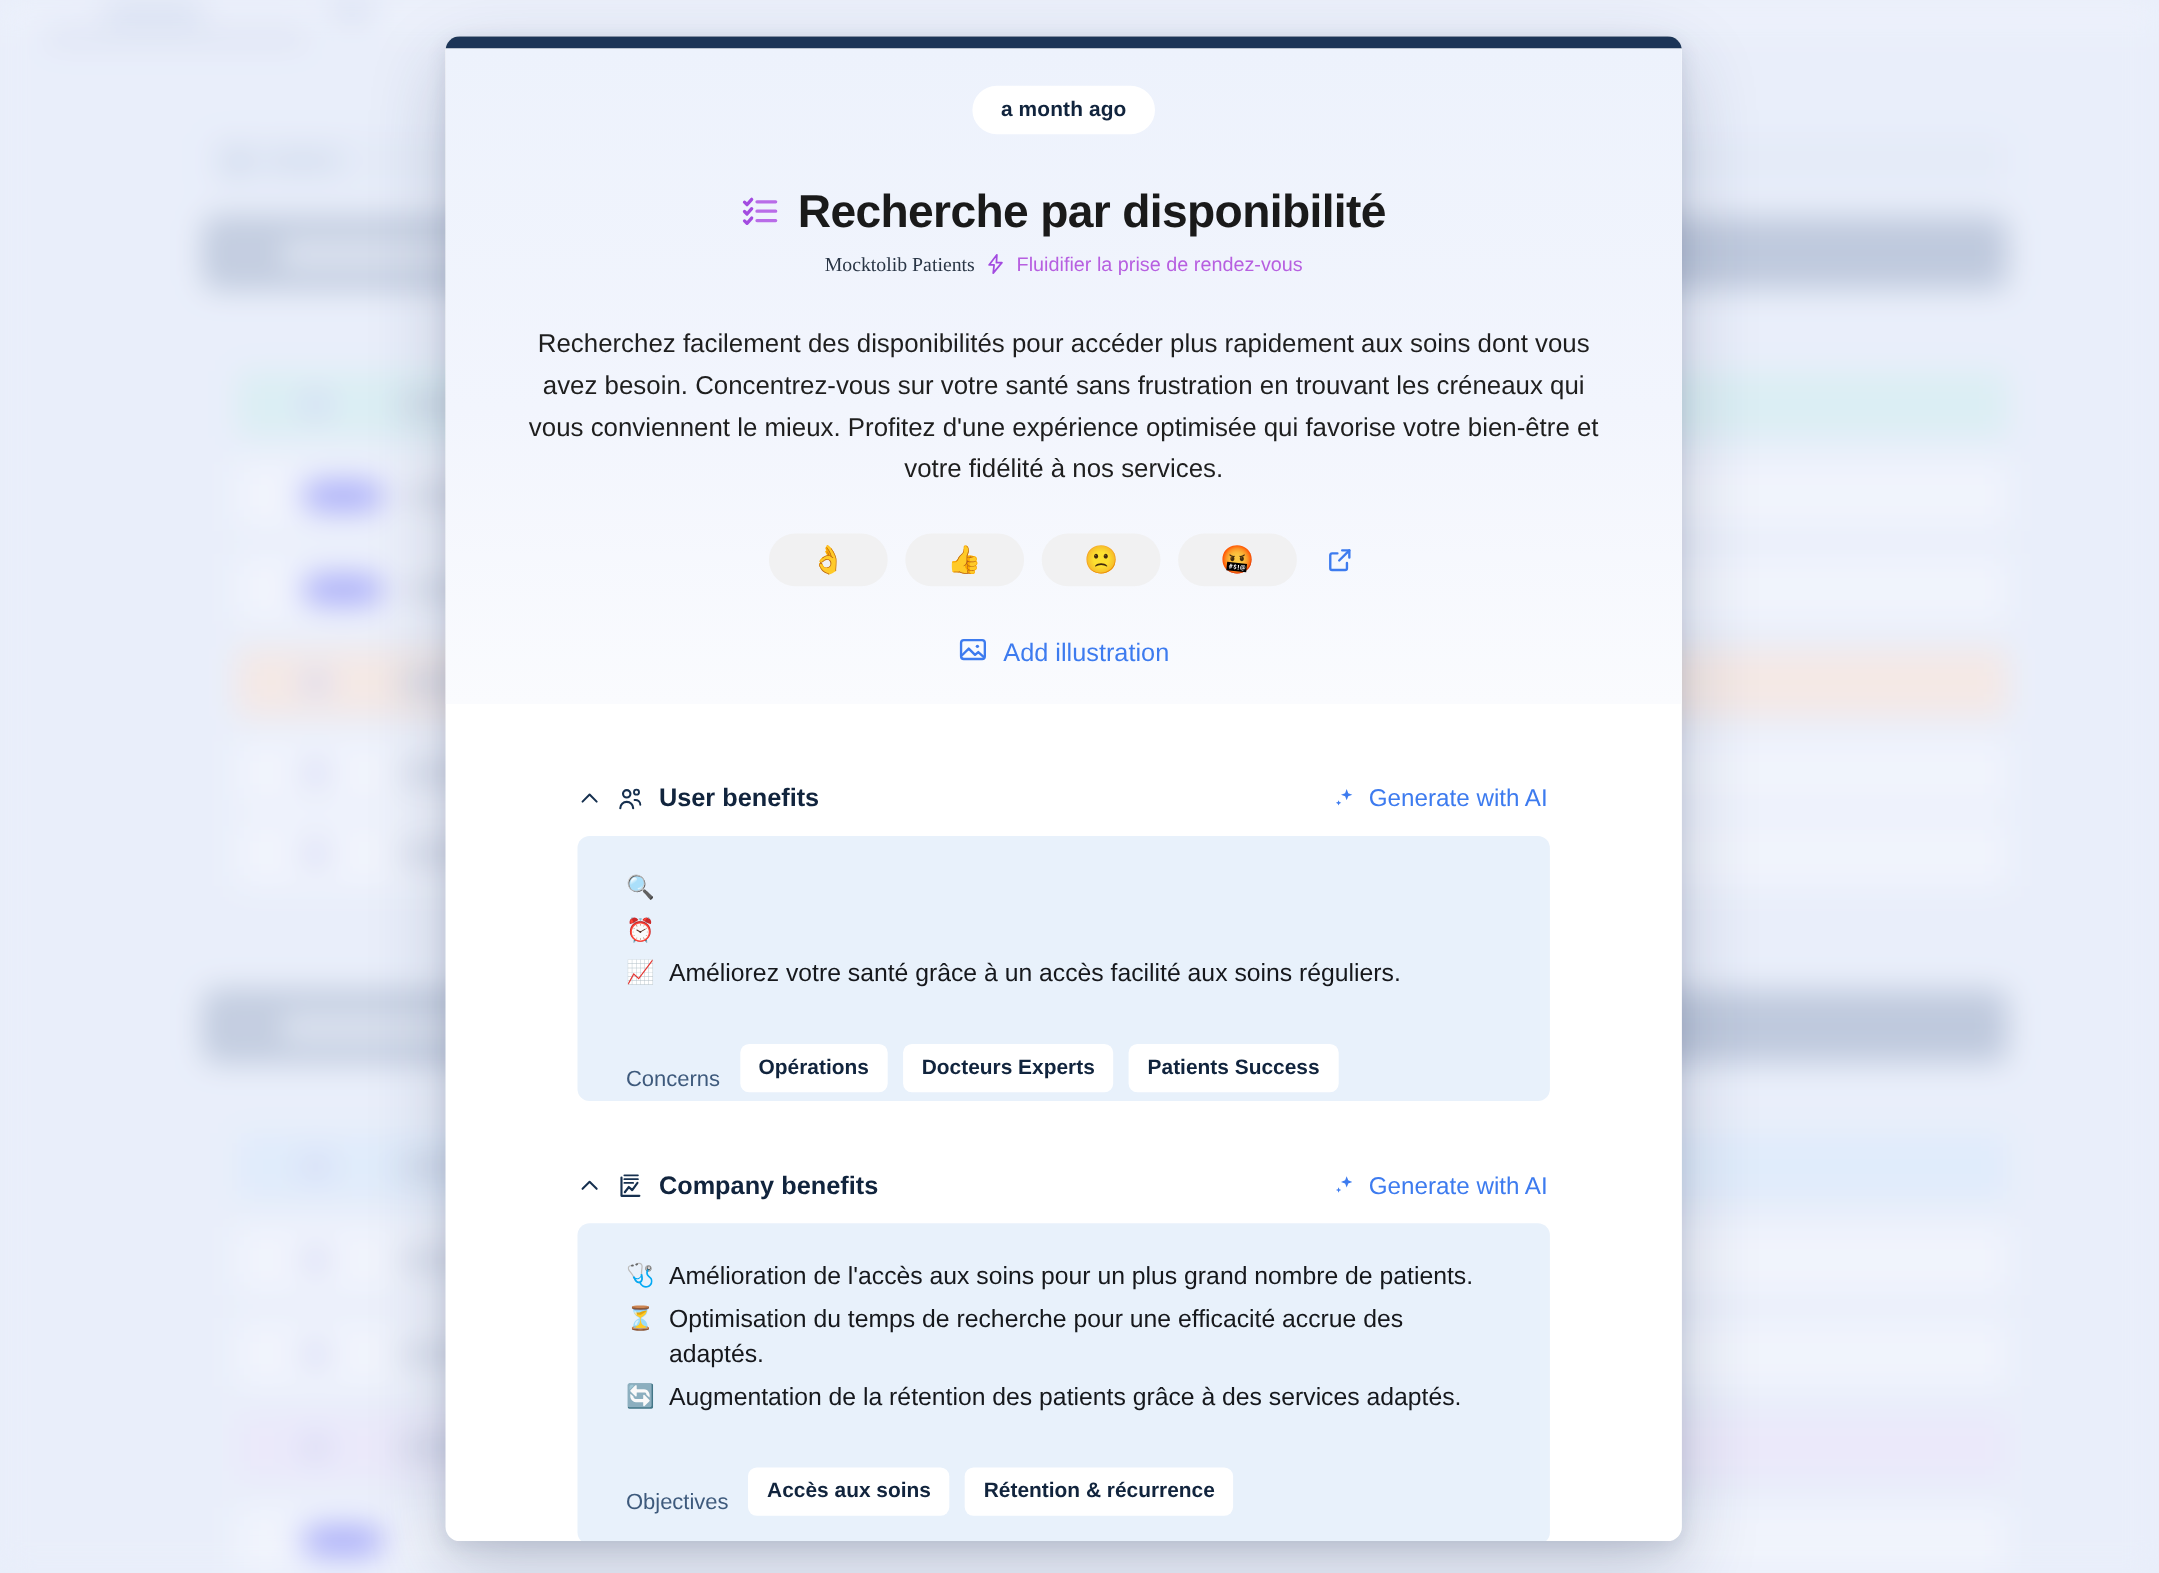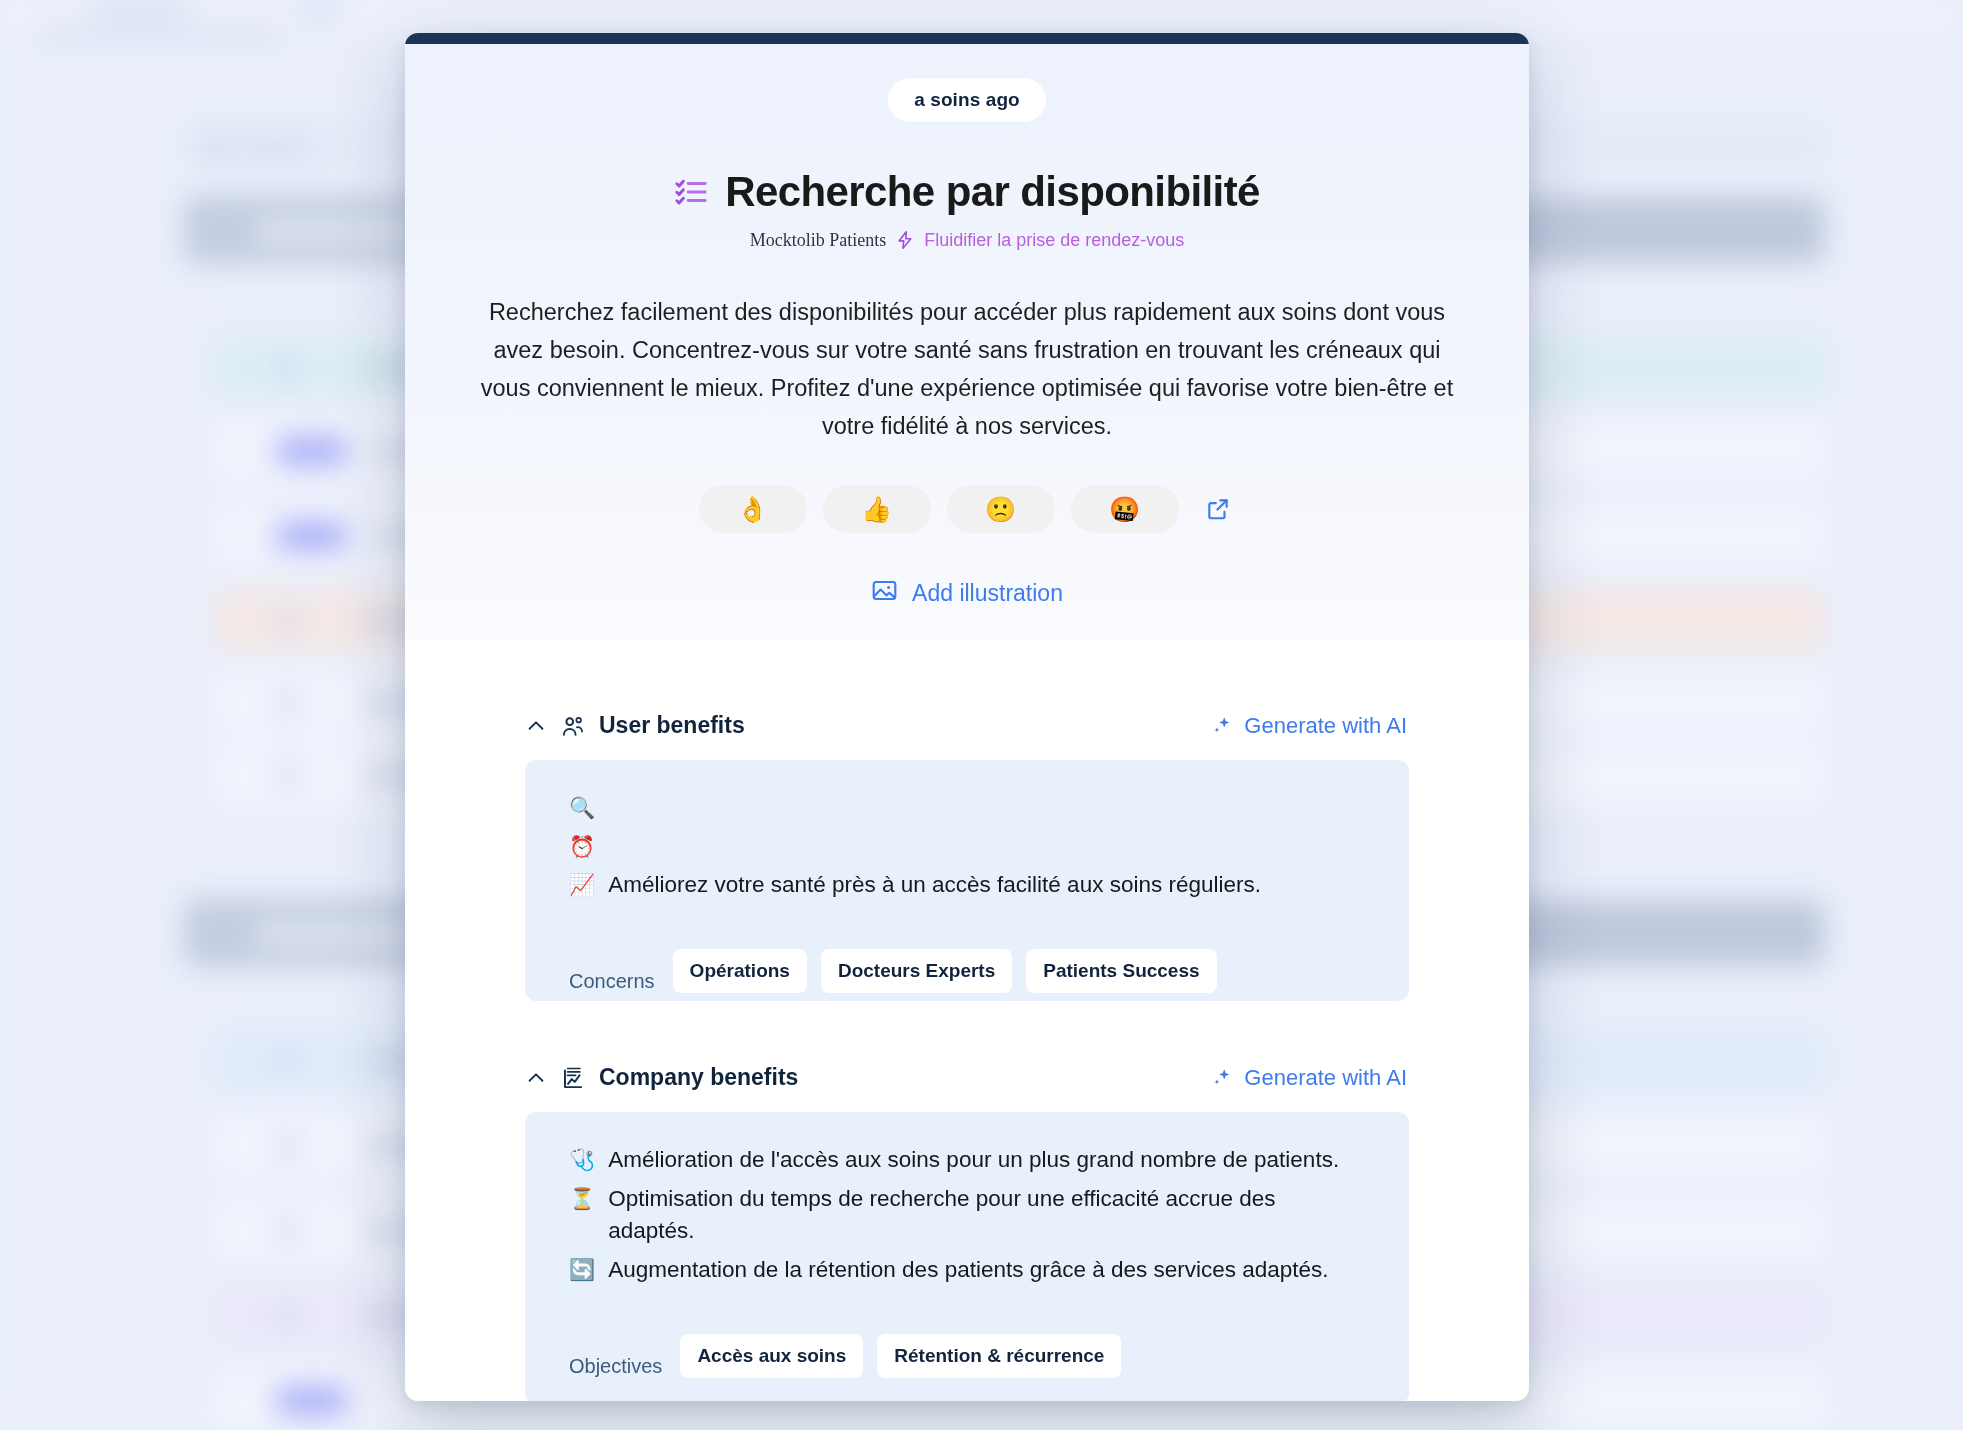--- a/index.html
+++ b/index.html
@@ -266,21 +266,21 @@
 <div id="veil"></div>
 
 <div id="modal">
 
   <div class="modal-accent"></div>
 
   <div class="modal-scroll">
 
     <div class="hero">
 
-      <span class="time-chip">a soins ago</span>
+      <span class="time-chip">a month ago</span>
 
       <div class="title-row">
         <span class="checklist-ic">
           <svg viewBox="0 0 24 24" width="34" height="34" fill="none">
             <path d="M2 6.2 3.6 7.8 6.6 4.4" stroke="#A34BE0" stroke-width="2.1" stroke-linecap="round" stroke-linejoin="round"></path>
             <path d="M2 12.2 3.6 13.8 6.6 10.4" stroke="#A34BE0" stroke-width="2.1" stroke-linecap="round" stroke-linejoin="round"></path>
             <path d="M2 18.2 3.6 19.8 6.6 16.4" stroke="#A34BE0" stroke-width="2.1" stroke-linecap="round" stroke-linejoin="round"></path>
             <path d="M10 6h12M10 12h12M10 18h12" stroke="#B96CE8" stroke-width="2.1" stroke-linecap="round"></path>
           </svg>
         </span>
@@ -354,21 +354,21 @@
 
       <div class="sec-card card-gap-user">
         <div class="benefit-line">
           <span class="emo">🔍</span>
         </div>
         <div class="benefit-line">
           <span class="emo">⏰</span>
         </div>
         <div class="benefit-line">
           <span class="emo">📈</span>
-          <span>Améliorez votre santé près à un accès facilité aux soins réguliers.</span>
+          <span>Améliorez votre santé grâce à un accès facilité aux soins réguliers.</span>
         </div>
 
         <div class="tag-row">
           <span class="tag-label">Concerns</span>
           <button class="tag">Opérations</button>
           <button class="tag">Docteurs Experts</button>
           <button class="tag">Patients Success</button>
         </div>
       </div>
     </div>

